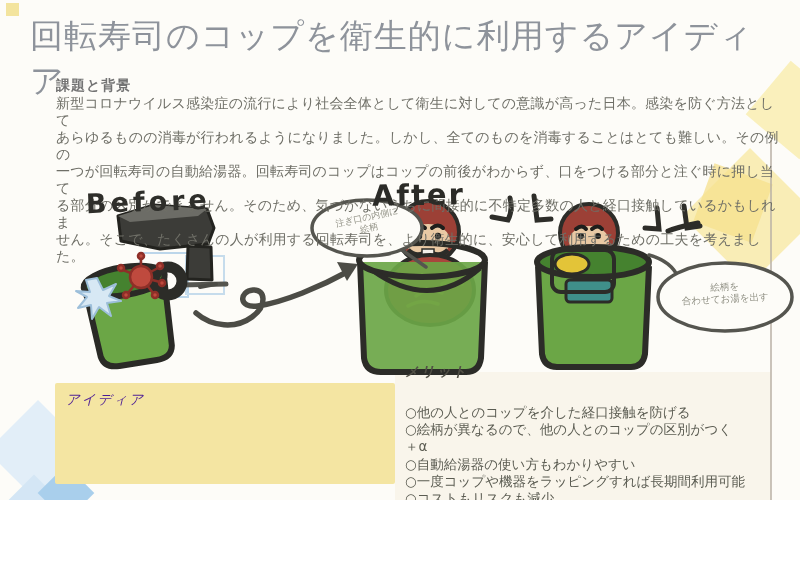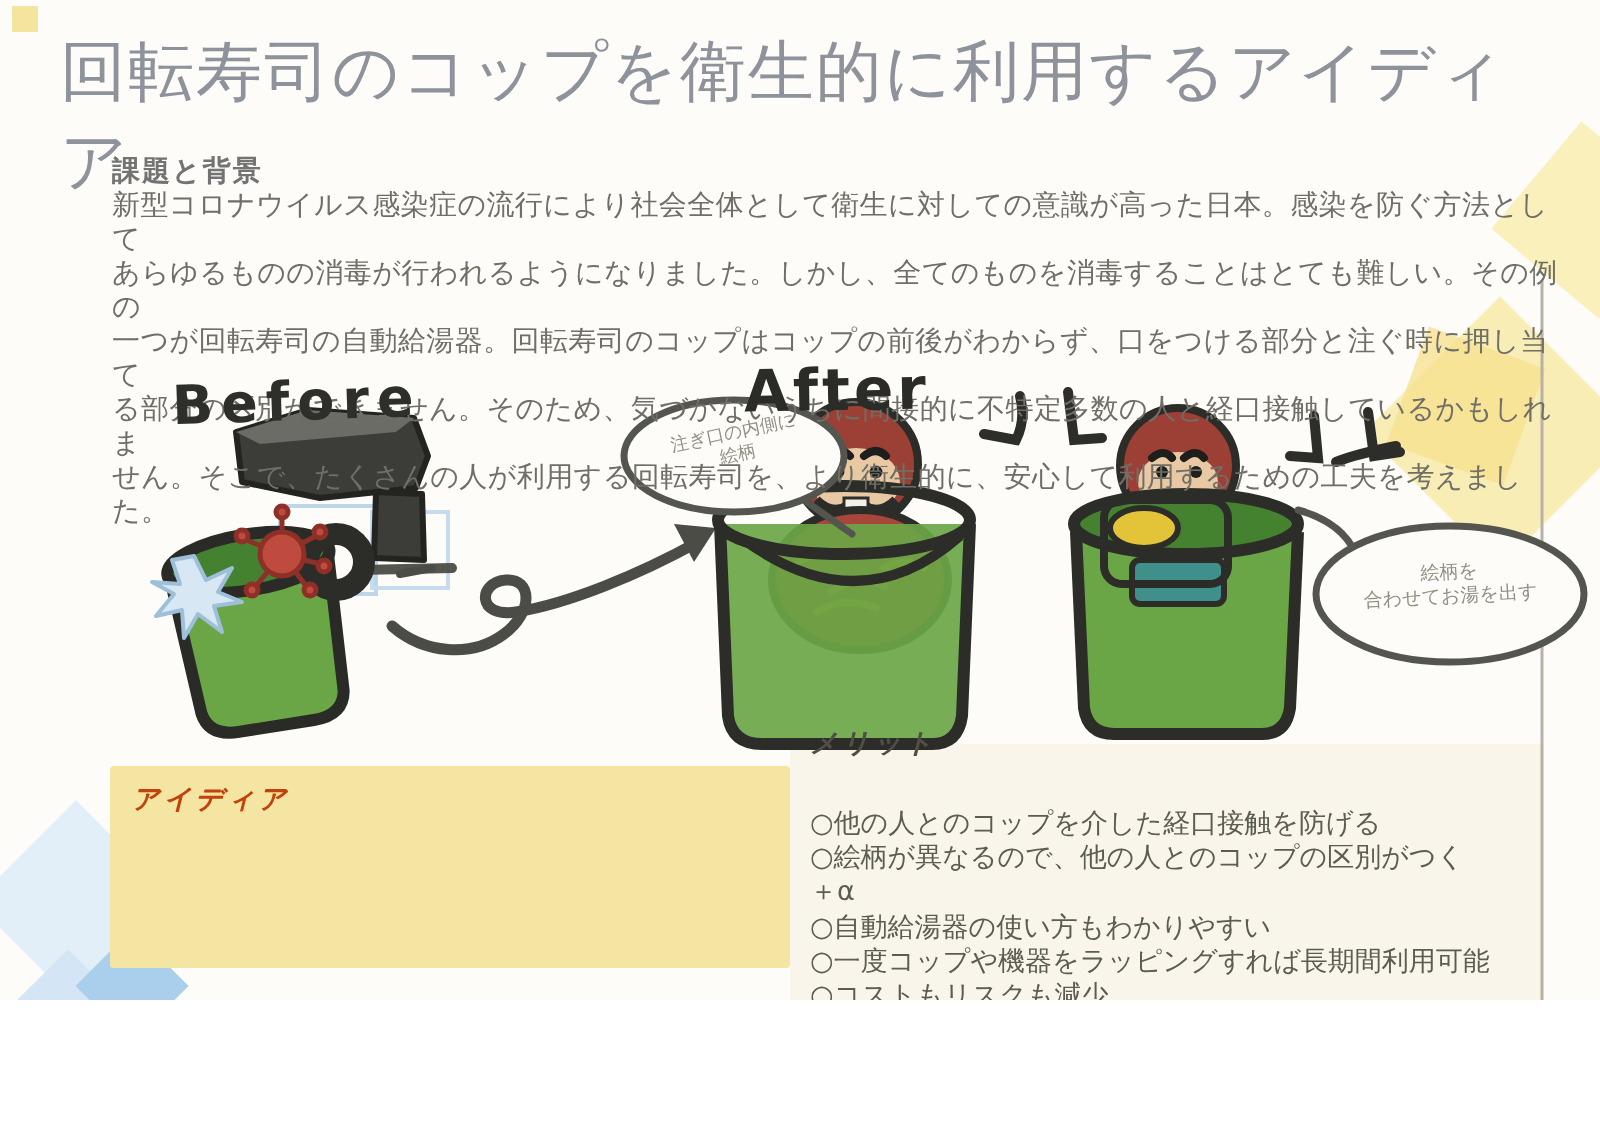--- a/index.html
+++ b/index.html
@@ -33,22 +33,22 @@
   .bubble-text{
     color:#8f8f83;font-size:9px;line-height:11px;
   }
   #bubble1-text{left:325px;top:212px;width:86px;transform:rotate(-12deg);text-align:center;}
   #bubble2-text{left:666px;top:281px;width:118px;transform:rotate(-3deg);text-align:center;font-size:9.5px;line-height:12px;}
   #idea-panel{
     left:55px;top:383px;width:340px;height:101px;
     background:#f4e5a2;border-radius:2px;
   }
   #idea-heading{
-    left:66px;top:391px;font-size:13.5px;font-weight:bold;font-style:italic;
-    letter-spacing:2px;color:#c2410c;
+    left:66px;top:391px;font-size:13.5px;font-weight:normal;font-style:italic;
+    letter-spacing:2px;color:#4c1d95;
   }
   #idea-items{
     left:64px;top:413px;width:324px;
     font-size:13.5px;line-height:17.5px;color:#5b5c52;
   }
   #merits-heading{
     left:405px;top:363px;font-size:13.5px;font-weight:bold;font-style:italic;
     letter-spacing:2px;color:#514f45;
   }
   #merit-items{

